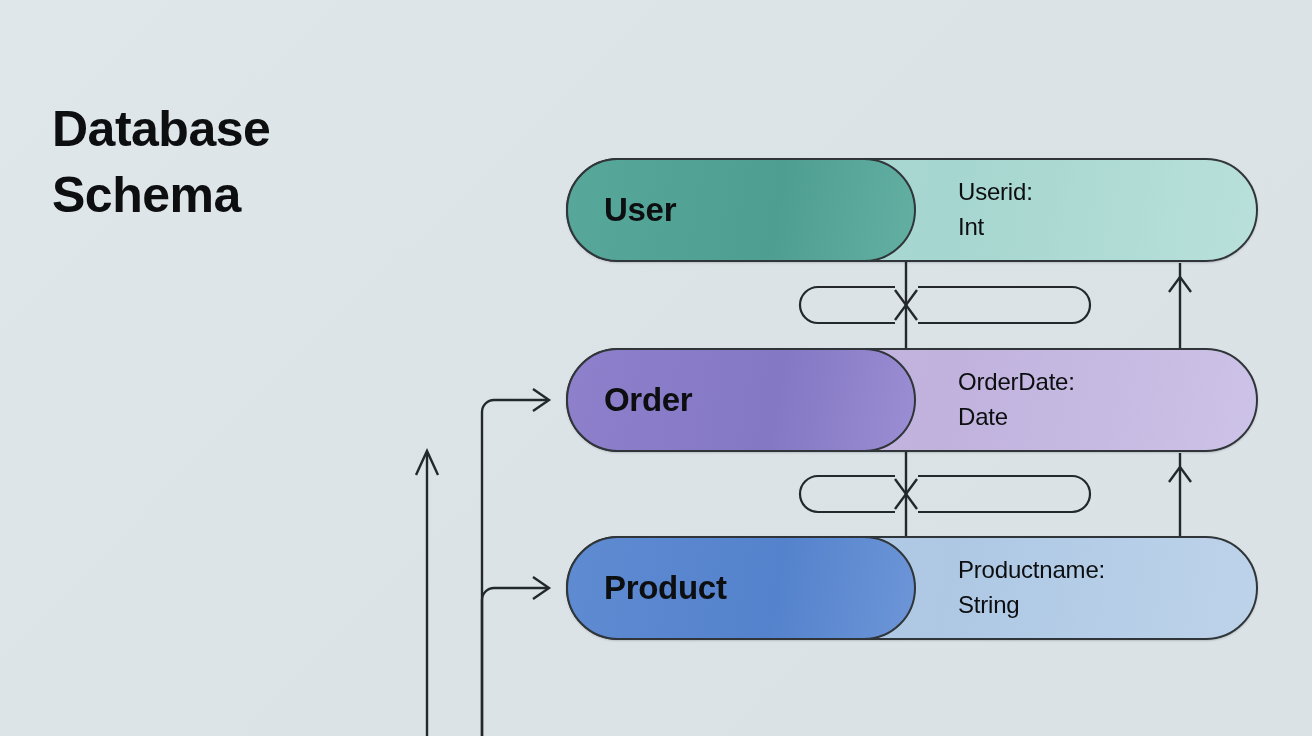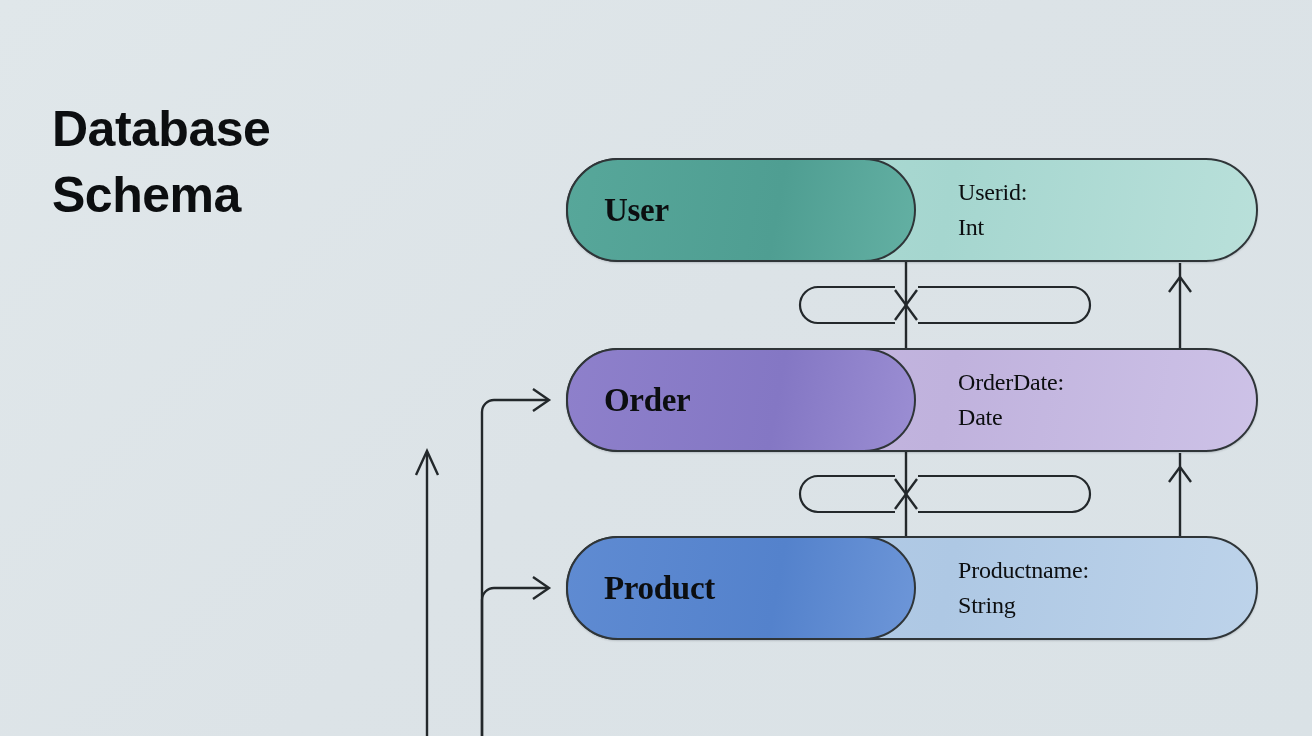--- a/index.html
+++ b/index.html
@@ -28,21 +28,20 @@
     font-weight: bold;
     line-height: 1.32;
     letter-spacing: -0.5px;
     color: #0c0e10;
     white-space: pre-line;
     margin-top: 44px;
   }
   .entity {
     position: absolute;
     height: 104px;
-    font-family: Liberation Serif, serif;
   }
   .entity-attr-panel {
     position: absolute;
     left: 0;
     top: 0;
     right: 0;
     bottom: 0;
     border: 2px solid #2f3538;
     border-radius: 52px;
     box-sizing: border-box;

